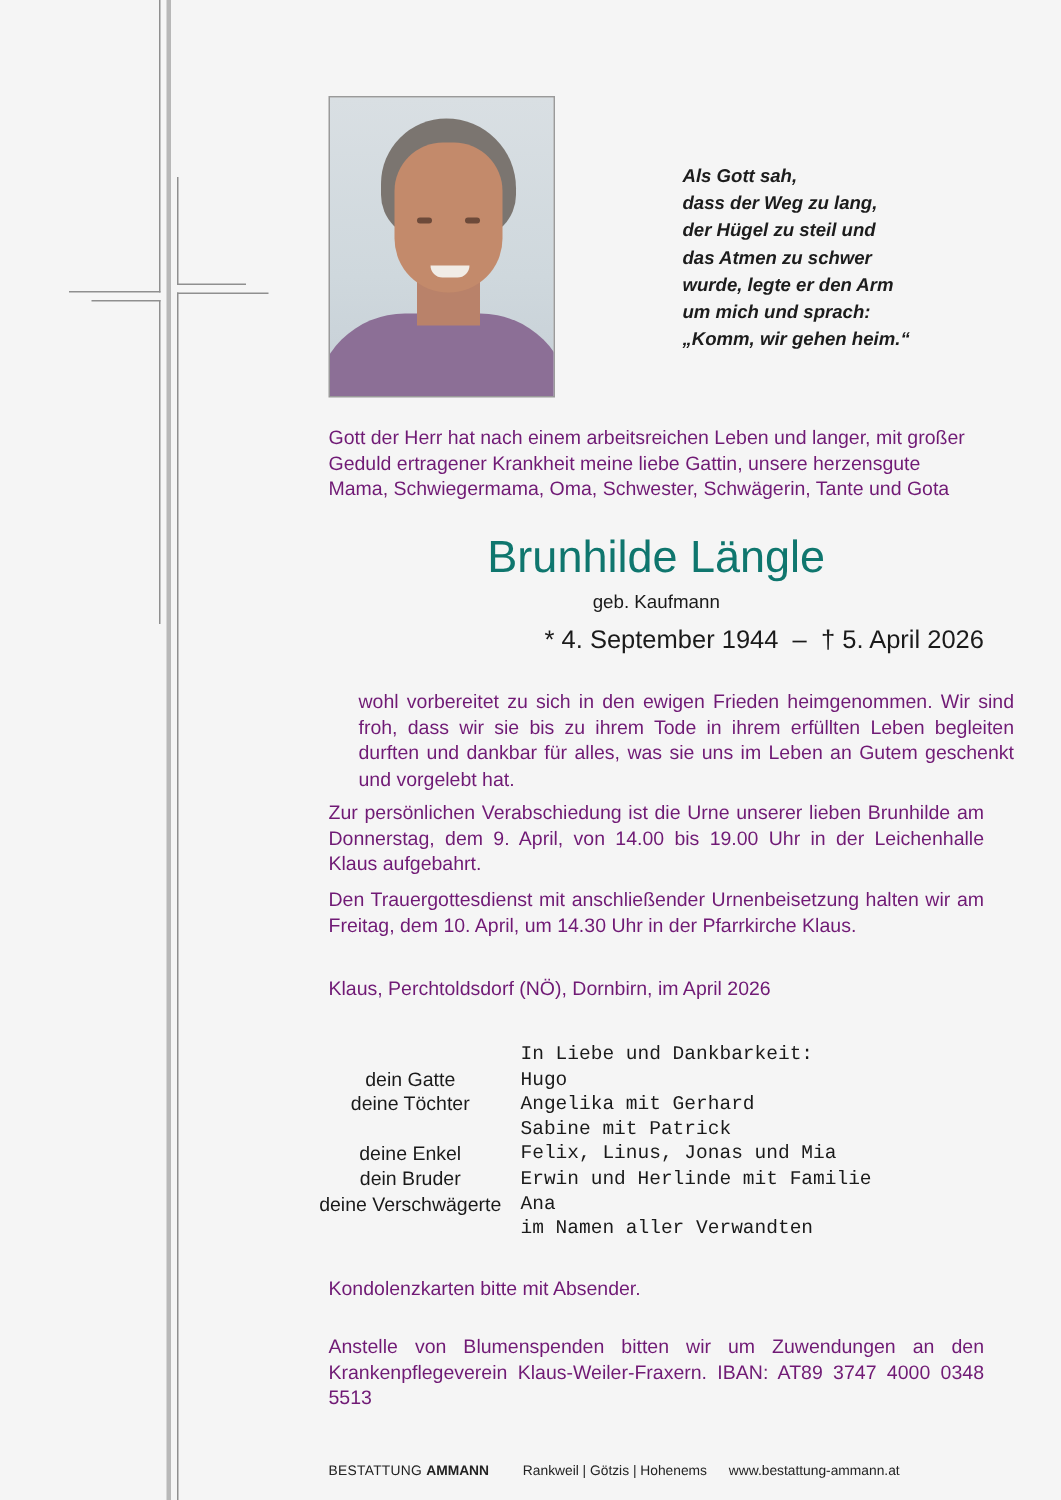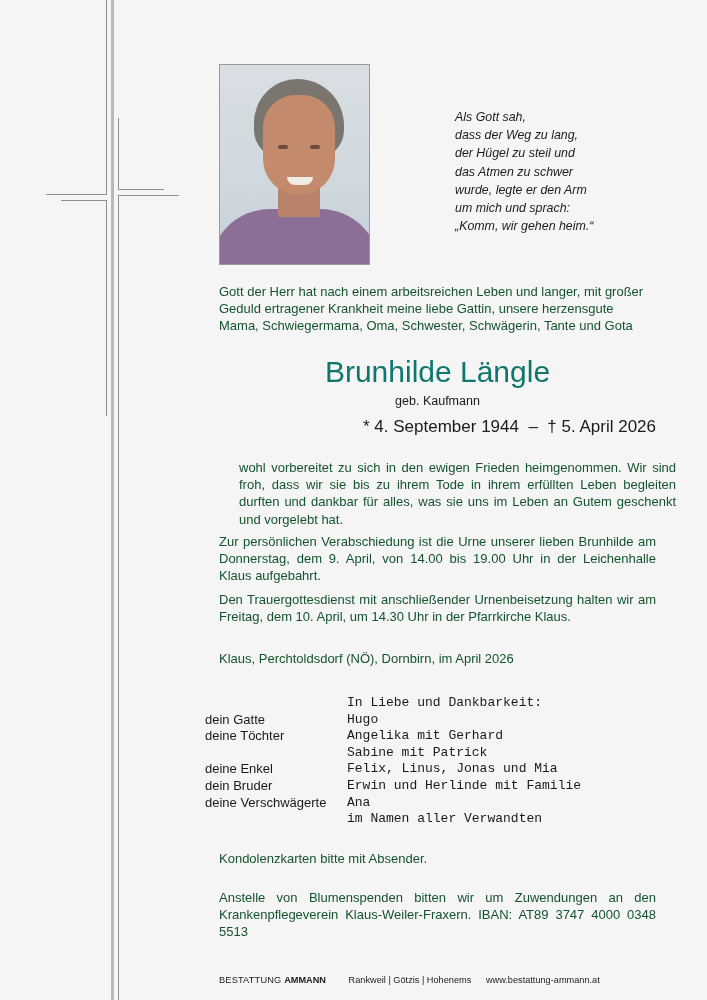--- a/index.html
+++ b/index.html
@@ -17,39 +17,39 @@
       background: linear-gradient(180deg, #d9dfe3 0%, #cfd8dd 60%, #c6cfd6 100%);
     }
     .photo .hair { position: absolute; left: 34px; top: 14px; width: 90px; height: 80px; border-radius: 45px 48px 30px 30px; background: #7b7570; }
     .photo .face { position: absolute; left: 43px; top: 30px; width: 72px; height: 100px; border-radius: 36px 36px 40px 40px; background: #c38a6b; }
     .photo .eye { position: absolute; top: 80px; width: 10px; height: 4px; border-radius: 3px; background: #6d4a3a; }
     .photo .smile { position: absolute; left: 67px; top: 112px; width: 26px; height: 8px; border-radius: 0 0 13px 13px; background: #f1ece6; }
     .photo .neck { position: absolute; left: 58px; top: 122px; width: 42px; height: 30px; background: #b9826a; }
     .photo .shirt { position: absolute; left: -10px; top: 144px; width: 170px; height: 80px; border-radius: 60px 60px 0 0; background: #8c6f96; }
     .poem {
       position: absolute; left: 455px; top: 108px;
-      font-style: italic; font-size: 12.4px; line-height: 18.2px; color: #1c1c1c;
+      font-style: italic; font-size: 12.4px; line-height: 18.2px; color: #1c1c1c; font-weight: bold;
     }
     .poem div { white-space: nowrap; }
     .text {
       position: absolute; left: 219px; width: 437px;
-      font-size: 13px; line-height: 17.2px; text-align: justify; color: #14532d;
+      font-size: 13px; line-height: 17.2px; text-align: justify; color: #701a75;
     }
     .text.left { text-align: left; }
     .name {
       position: absolute; left: 219px; width: 437px; top: 353px;
       text-align: center; font-size: 30px; line-height: 38px; color: #0f766e;
     }
     .maiden { position: absolute; left: 219px; width: 437px; top: 394px; text-align: center; font-size: 12.5px; }
     .dates { position: absolute; left: 219px; width: 437px; top: 417px; text-align: right; font-size: 17px; }
     .family {
       position: absolute; left: 205px; top: 695px; font-size: 13px; line-height: 16.6px;
       display: grid; grid-template-columns: 137px auto; column-gap: 5px;
     }
-    .family .rel { text-align: left; white-space: nowrap; }
+    .family .rel { text-align: center; white-space: nowrap; }
     .family .who { white-space: nowrap; font-family: Liberation Mono, monospace; }
     .footer {
       position: absolute; left: 219px; top: 975px; font-size: 9.2px; color: #222; white-space: nowrap;
     }
     .footer .brand { letter-spacing: 0.2px; }
     .footer b { font-weight: bold; }
     .footer .sep { margin-left: 20px; }
     .footer .web { margin-left: 12px; }
   </style>
 </head>

